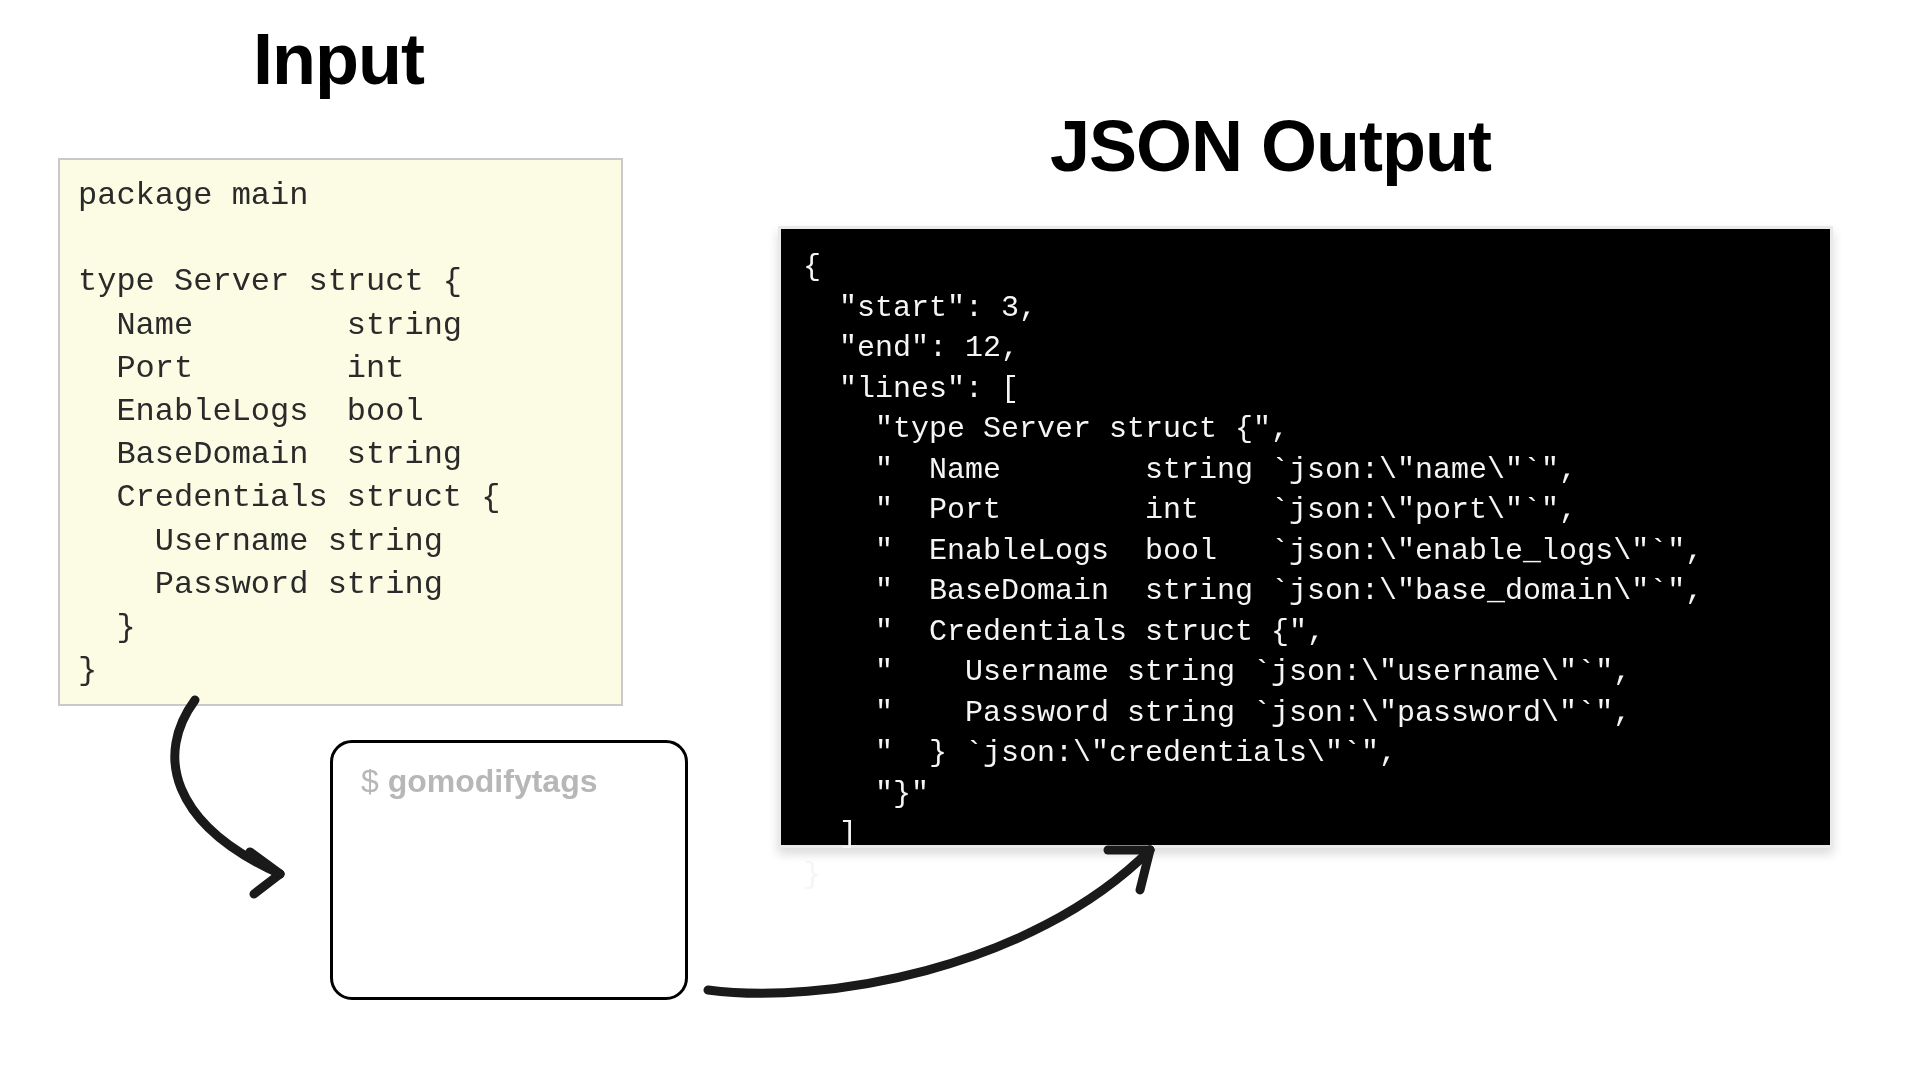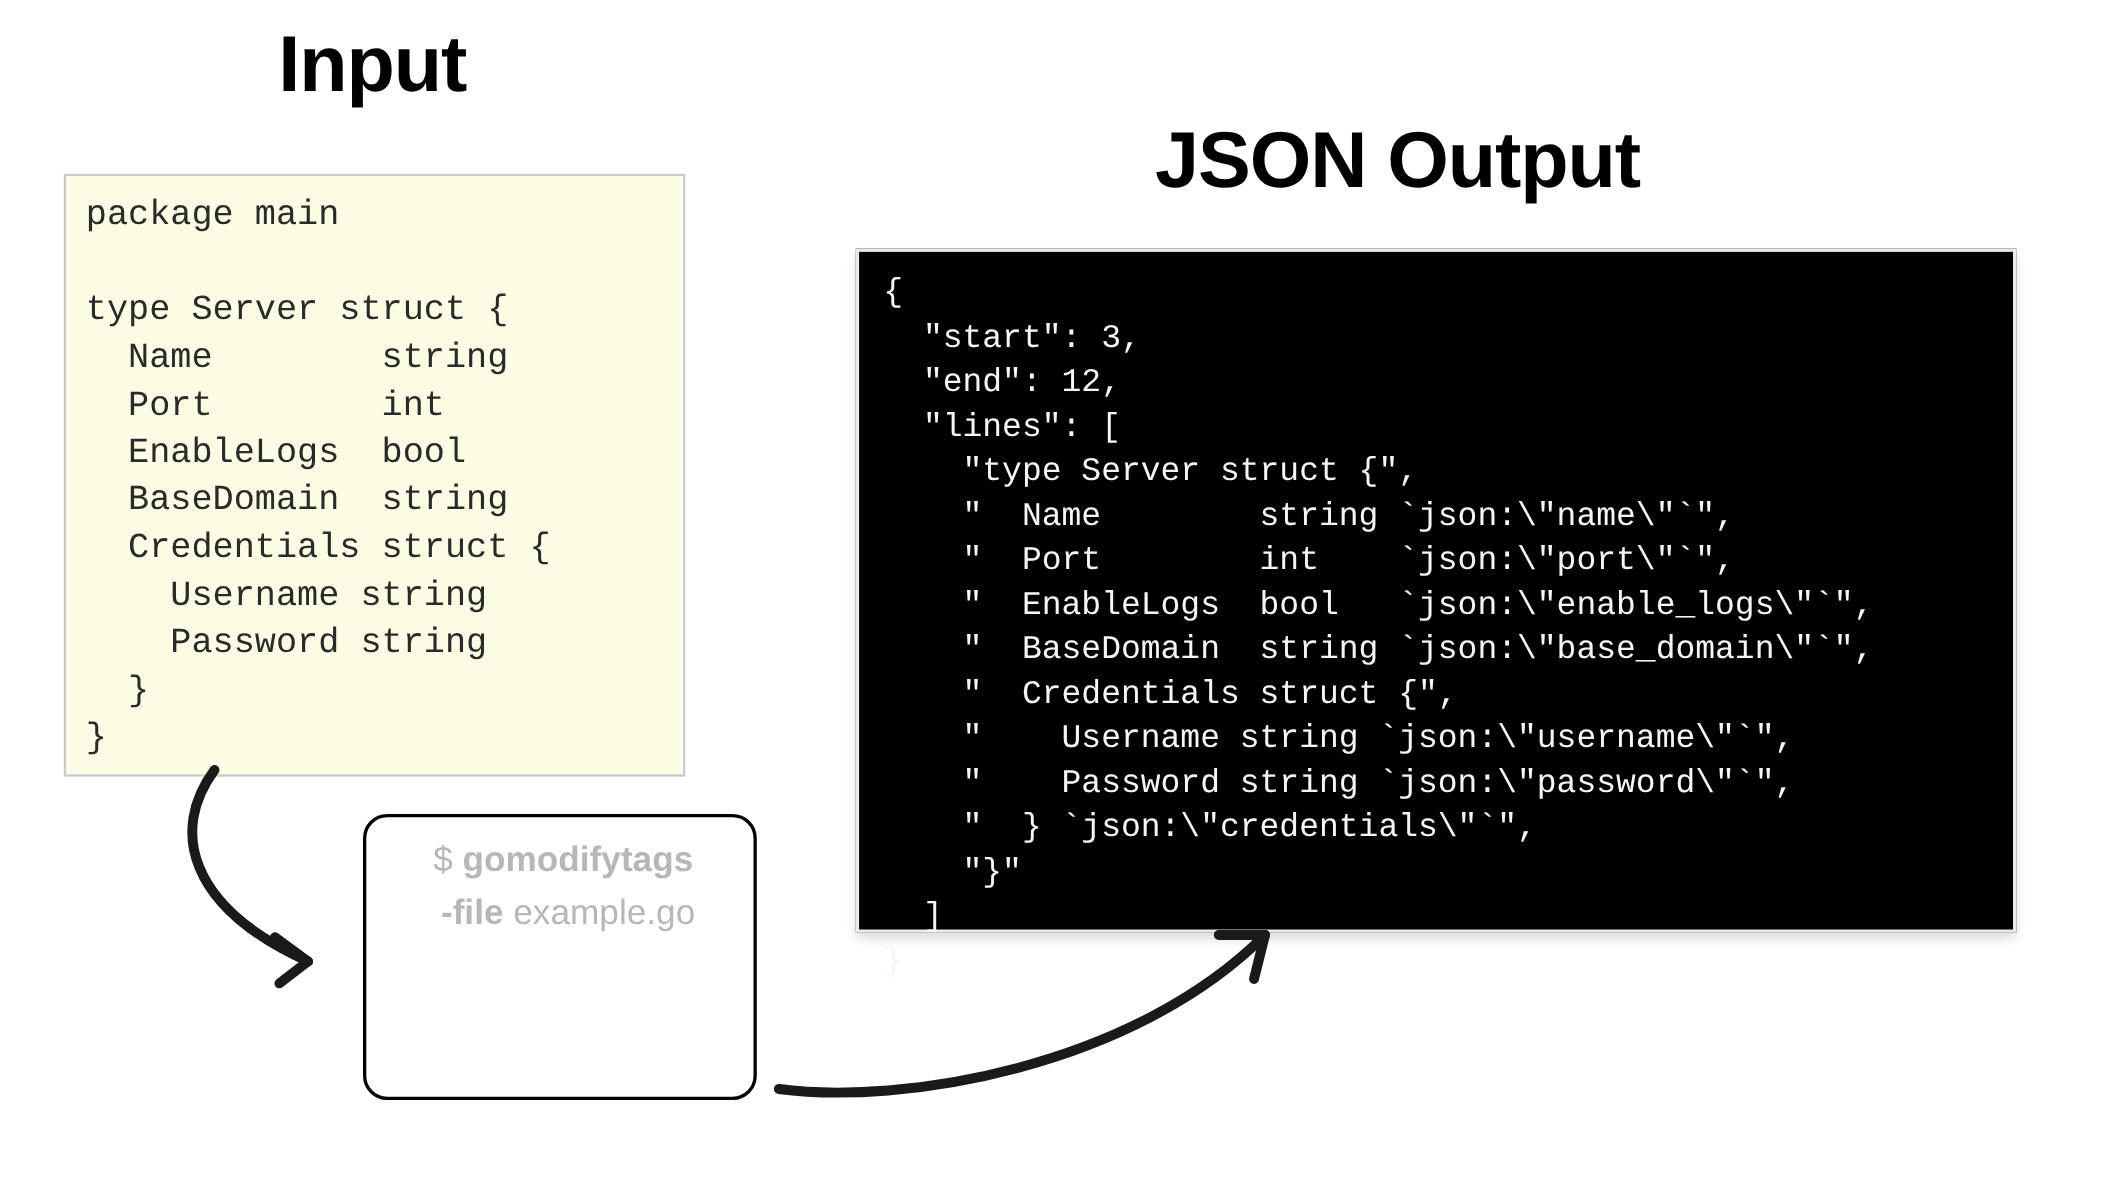--- a/index.html
+++ b/index.html
@@ -73,21 +73,21 @@
     height: 260px;
     border: 3px solid #000;
     border-radius: 22px;
     box-sizing: border-box;
     padding: 14px 22px 14px 28px;
     font-family: "Helvetica Neue", Helvetica, Arial, sans-serif;
     font-size: 32px;
     line-height: 1.5;
   }
   #cmd-box .line { white-space: nowrap; }
-  #cmd-box .dim { color: #b7b7b7; text-align: center; }
+  #cmd-box .dim { color: #b7b7b7; }
   #cmd-box .dim .bold { font-weight: 800; }
   #cmd-box .strong .bold { font-weight: 800; color: #000; }
   #cmd-box .strong { color: #000; }
 
   .arrow-svg {
     position: absolute;
     pointer-events: none;
   }
   #arrow1 {
     left: 130px;
@@ -144,23 +144,20 @@
     "    Password string `json:\"password\"`",
     "  } `json:\"credentials\"`",
     "}"
   ]
 }</pre>
 
   <div id="cmd-box">
     <div class="line dim">
       <span>$ </span><span class="bold">gomodifytags</span>
     </div>
-    <div class="line dim">
-      &nbsp;<span class="bold">-file</span> <span>example.go</span>
-    </div>
   </div>
 
   <svg id="arrow1" class="arrow-svg" viewBox="0 0 190 210">
     <path class="sketch" d="M65 6 C 25 60, 40 130, 150 180"></path>
     <path class="sketch" d="M150 180 L120 158"></path>
     <path class="sketch" d="M150 180 L124 200"></path>
   </svg>
 
   <svg id="arrow2" class="arrow-svg" viewBox="0 0 480 190">
     <path class="sketch" d="M8 170 C 120 185, 330 150, 450 30"></path>

